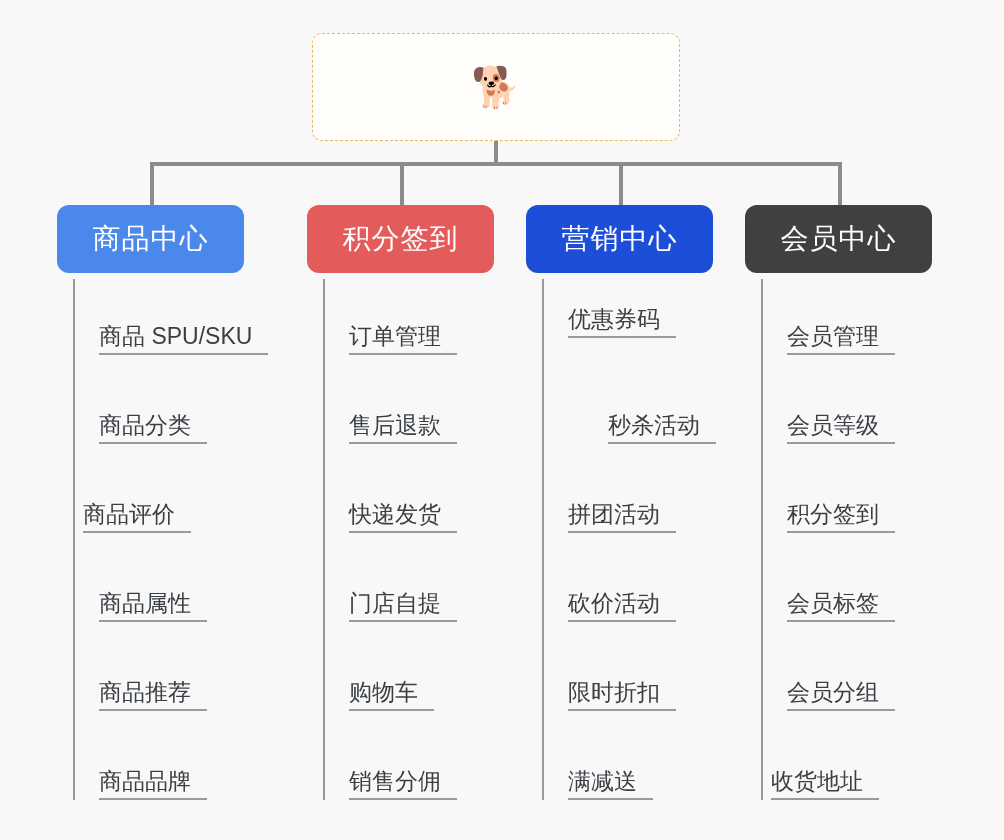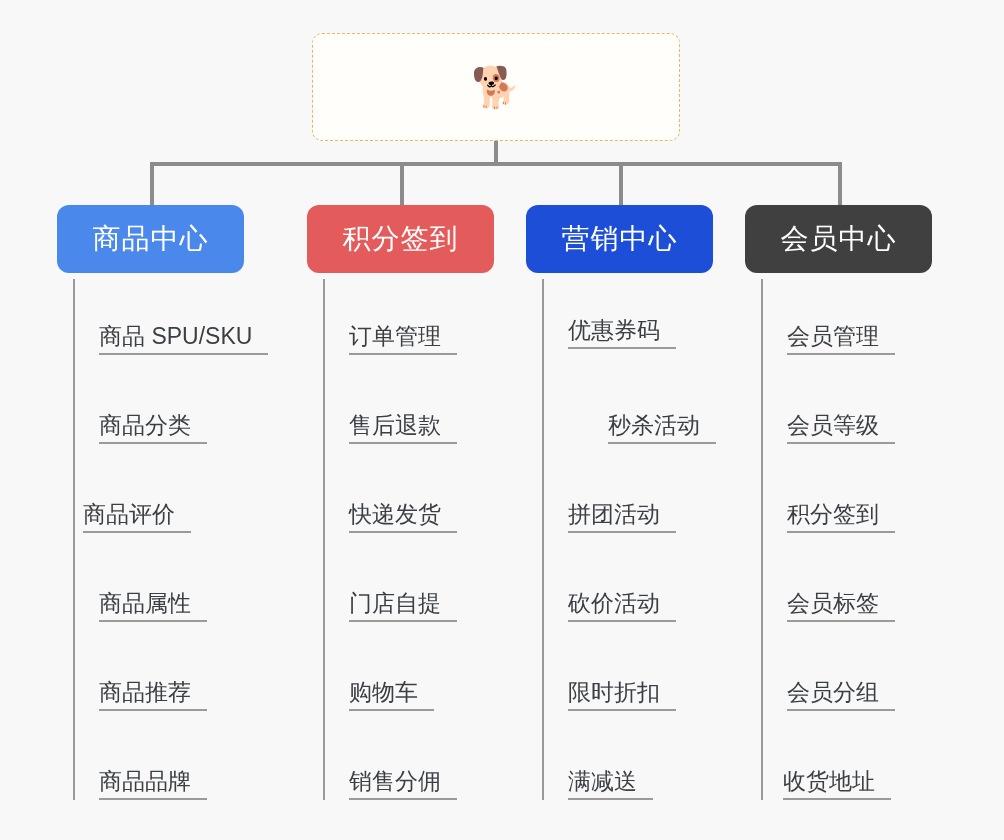--- a/index.html
+++ b/index.html
@@ -164,21 +164,21 @@
         </div>
         <div class="item" style="left: 18px; top: 766px; height: 34px;">
           <span class="item-label" style="margin-left: 24px;">销售分佣</span>
         </div>
       </div>
       <div class="column" style="left: 526px; top: 0px; position: absolute;">
         <div class="cat-box" style="left: 0px; top: 205px; width: 187px; background: #1d4ed8;">
           <span>营销中心</span>
         </div>
         <div class="spine" style="left: 16px; top: 279px; height: 521px;"></div>
-        <div class="item" style="left: 18px; top: 315px; height: 34px;">
+        <div class="item" style="left: 18px; top: 304px; height: 34px;">
           <span class="item-label" style="margin-left: 24px;">优惠券码</span>
         </div>
         <div class="item" style="left: 18px; top: 410px; height: 34px; padding-left: 40px;">
           <span class="item-label" style="margin-left: 24px;">秒杀活动</span>
         </div>
         <div class="item" style="left: 18px; top: 499px; height: 34px;">
           <span class="item-label" style="margin-left: 24px;">拼团活动</span>
         </div>
         <div class="item" style="left: 18px; top: 588px; height: 34px;">
           <span class="item-label" style="margin-left: 24px;">砍价活动</span>
@@ -203,19 +203,19 @@
         </div>
         <div class="item" style="left: 18px; top: 499px; height: 34px;">
           <span class="item-label" style="margin-left: 24px;">积分签到</span>
         </div>
         <div class="item" style="left: 18px; top: 588px; height: 34px;">
           <span class="item-label" style="margin-left: 24px;">会员标签</span>
         </div>
         <div class="item" style="left: 18px; top: 677px; height: 34px;">
           <span class="item-label" style="margin-left: 24px;">会员分组</span>
         </div>
-        <div class="item" style="left: 14px; top: 766px; height: 34px;">
+        <div class="item" style="left: 2px; top: 766px; height: 34px;">
           <span class="item-label" style="margin-left: 24px;">收货地址</span>
         </div>
       </div>
     </div>
 
 </div>
 
 </body></html>

